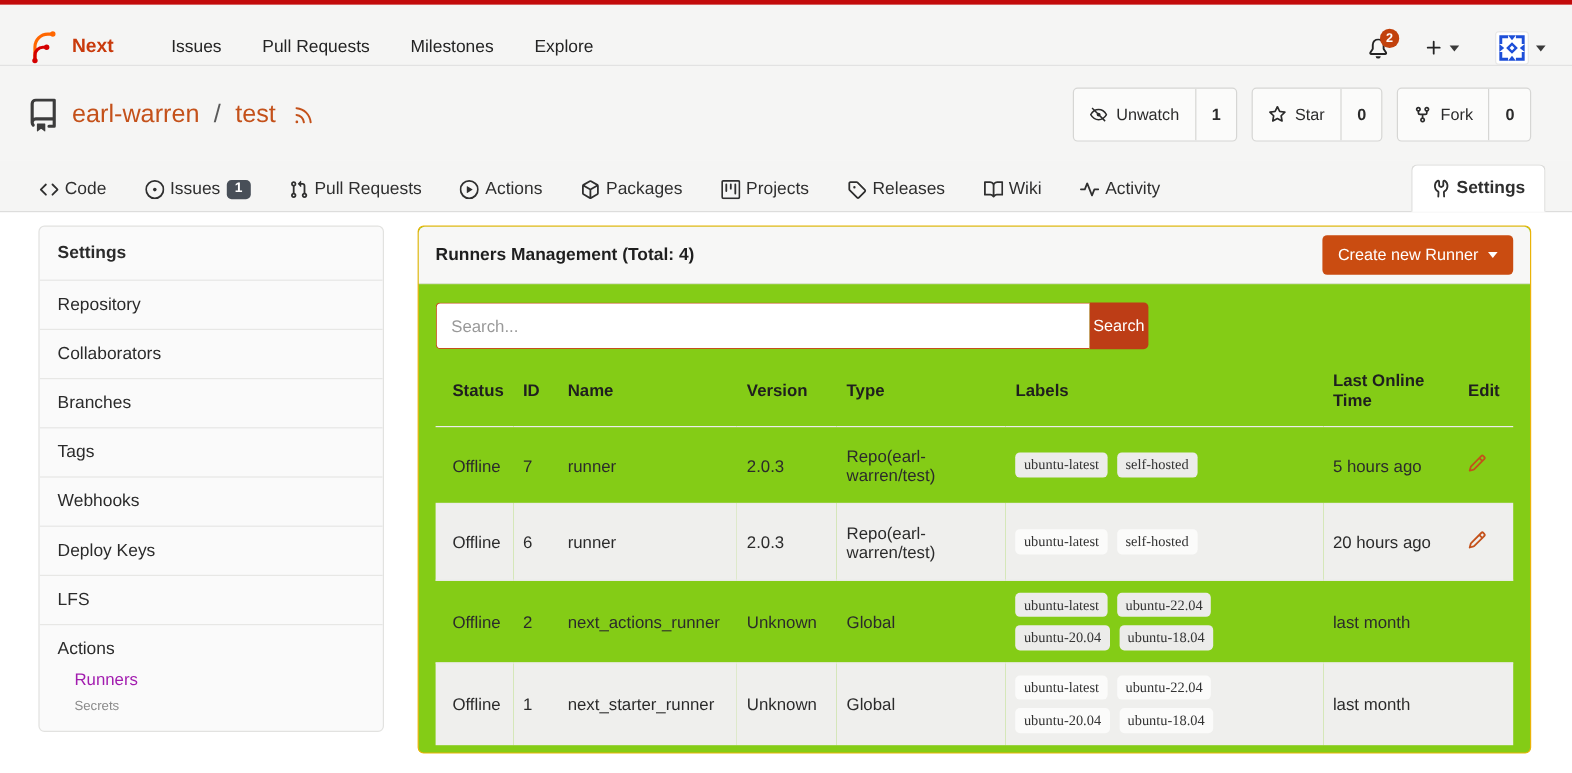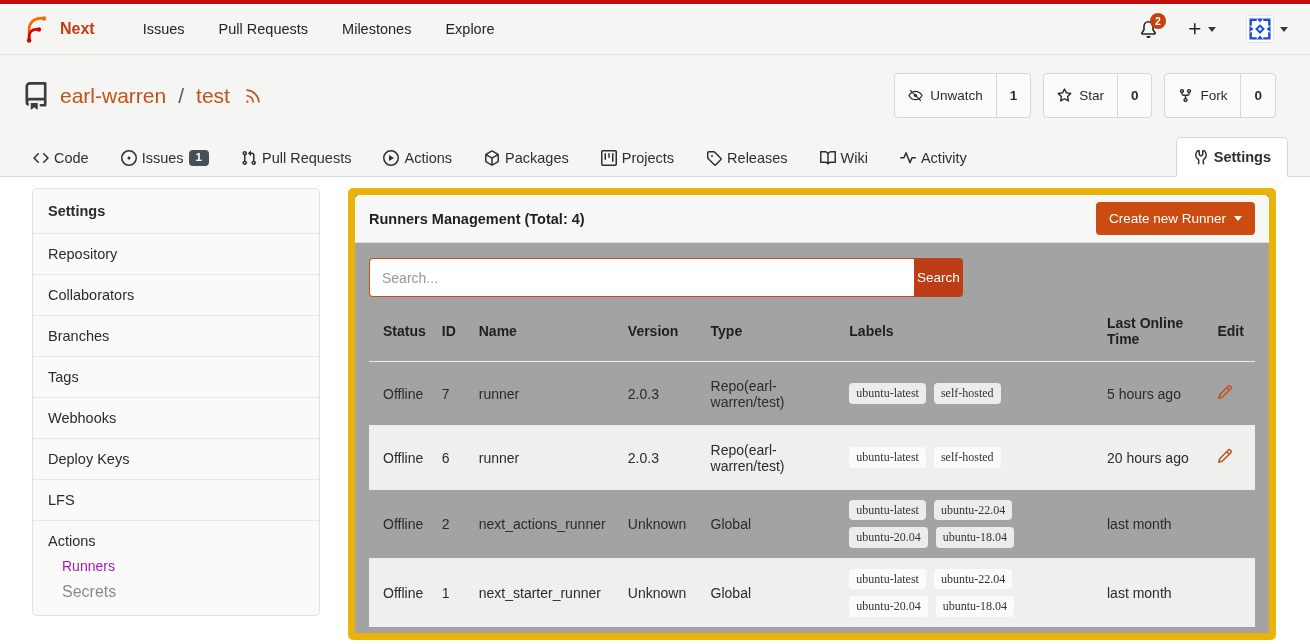--- a/index.html
+++ b/index.html
@@ -8,21 +8,21 @@
     font-family: "Liberation Sans", "DejaVu Sans", sans-serif;
     background: #ffffff; color: #2b2b2b; overflow: hidden;
   }
   a { text-decoration: none; color: inherit; cursor: pointer; }
   svg { display: block; }
 
   
   .topline { height: 4px; background: #c30b0b; }
   .navbar {
     height: 51px; background: #f5f5f4; border-bottom: 1px solid #e2e2e2;
-    display: flex; align-items: center; padding: 0 22px;
+    display: flex; align-items: flex-end; padding: 0 22px;
   }
   .nav-left { display: flex; align-items: center; gap: 34px; }
   .brand { display: flex; align-items: center; gap: 8px; margin-right: 14px; }
   .brand-label { font-weight: 700; font-size: 16px; color: #c93a0c; }
   .nav-link { font-size: 14.5px; color: #242424; }
   .nav-right { margin-left: auto; display: flex; align-items: center; gap: 30px; }
   .bell-wrap { position: relative; color: #242424; }
   .nav-badge {
     position: absolute; top: -8px; right: -9px; min-width: 16px; height: 16px;
     background: #c2410c; color: #fff; border-radius: 50%;
@@ -74,25 +74,25 @@
 
   .sidebar {
     width: 288px; flex: none; align-self: flex-start;
     background: #fafafa; border: 1px solid #e2e2e0; border-radius: 5px; overflow: hidden;
   }
   .side-item { padding: 12px 15px; font-size: 14.5px; color: #2b2b2b; border-top: 1px solid #e7e7e5; display: block; }
   .side-item:first-child { border-top: none; }
   .side-header { font-weight: 700; padding: 14px 15px; }
   .side-group { padding: 12px 15px 14px; border-top: 1px solid #e7e7e5; }
   .side-group-label { font-size: 14.5px; color: #2b2b2b; display: block; }
-  .side-sub { display: block; padding: 9px 0 0 14px; font-size: 16px; }
+  .side-sub { display: block; padding: 9px 0 0 14px; font-size: 11px; }
   .side-sub.active { font-weight: 400; color: #a21caf; font-size: 14px; }
   .side-sub.muted { color: #8a8a8a; }
 
-  .panel { flex: 1; border: 7px solid #eab308; border-radius: 5px; background: #a3a3a3; align-self: flex-start; }
+  .panel { flex: 1; border: 1px solid #eab308; border-radius: 5px; background: #84cc16; align-self: flex-start; }
   .panel-header {
     background: #f7f7f6; border-bottom: 1px solid #dcdcda; border-radius: 5px 5px 0 0;
     display: flex; align-items: center; justify-content: space-between; padding: 7px 14px; min-height: 45px;
   }
   .panel-title { font-weight: 700; font-size: 14.5px; color: #1f1f1f; }
   .create-btn {
     background: #ca4c11; color: #fff; border: none; border-radius: 4px;
     font-family: inherit; font-size: 13.5px; display: flex; align-items: center; gap: 8px;
     padding: 9px 13px; cursor: pointer;
   }

